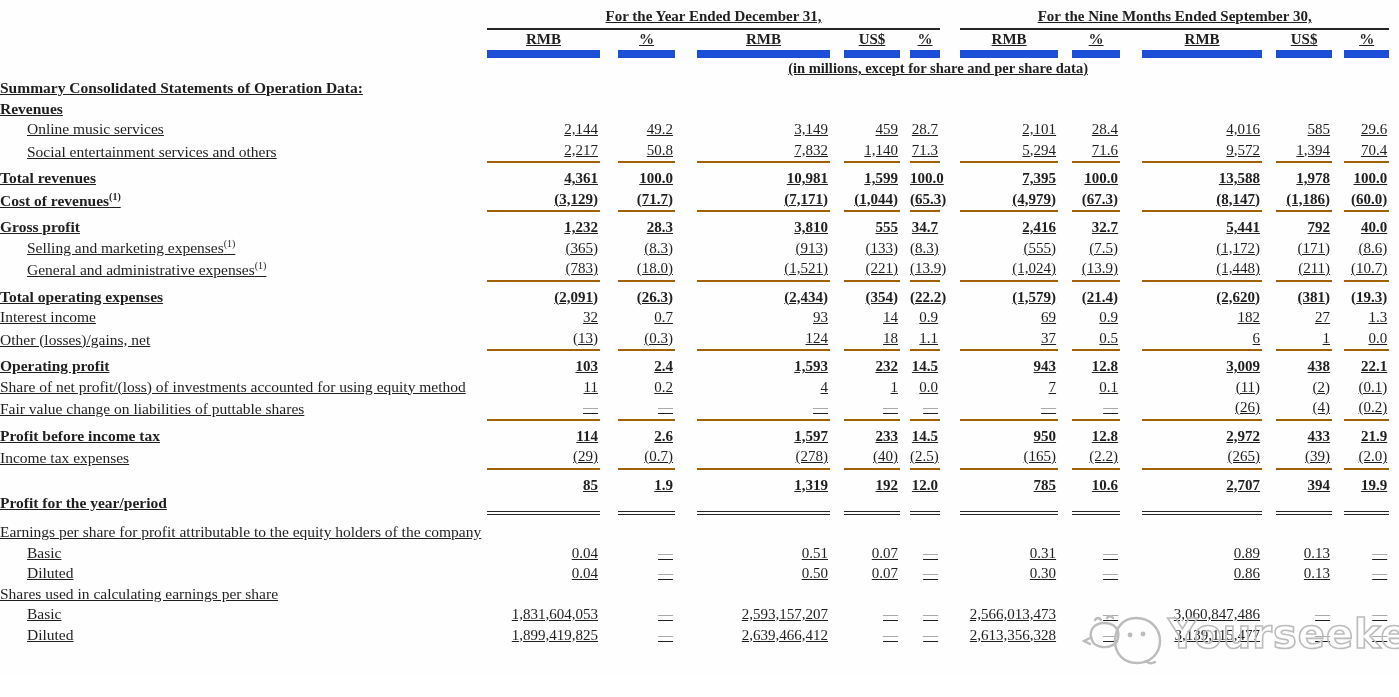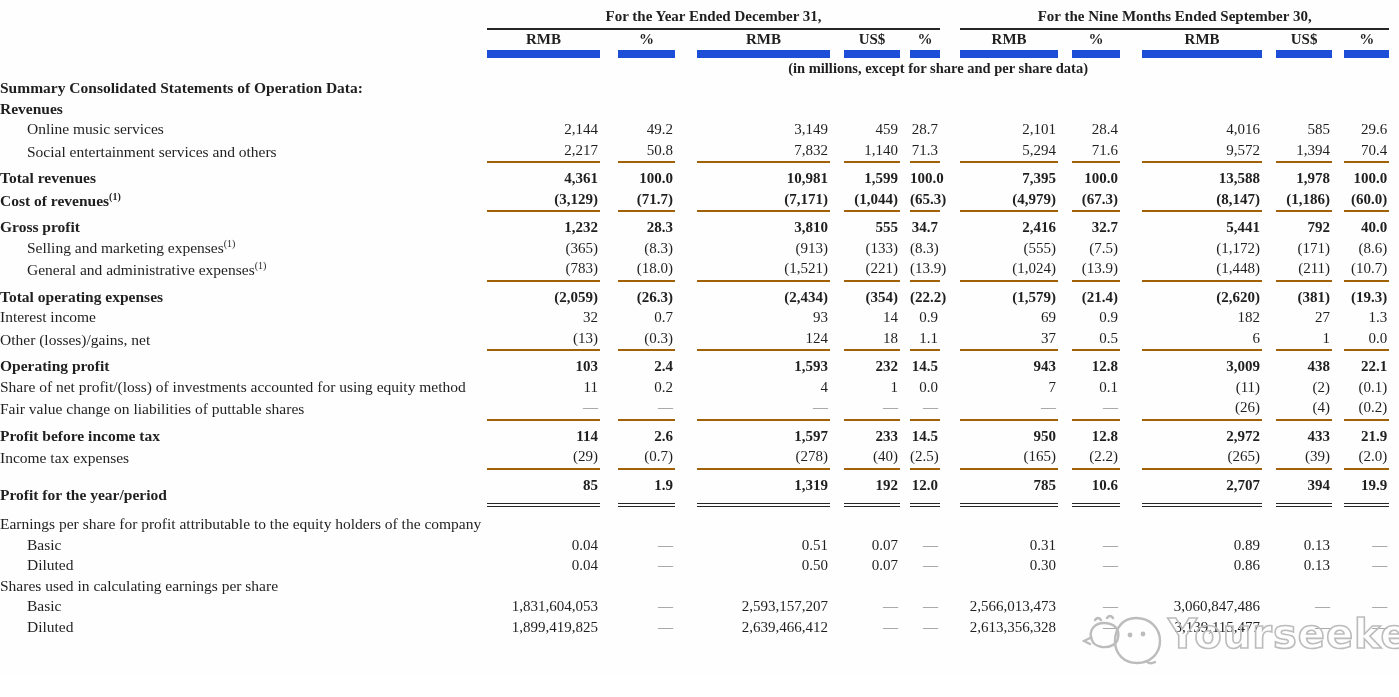--- a/index.html
+++ b/index.html
@@ -1,39 +1,40 @@
 <!DOCTYPE html>
 <html><head>
 <meta charset="utf-8">
 <style>
   html,body { margin:0; padding:0; }
   .page {
     position:relative; width:1399px; height:674px; overflow:hidden;
     background:#fefefe; color:#1f1f1f;
     font-family:"Liberation Serif", serif;
+    text-decoration:underline;
   }
   table.fin { border-collapse:collapse; table-layout:fixed; width:1399px; margin-top:6px; }
   td, th { padding:0; vertical-align:bottom; font-weight:normal; }
 
   
   th.h-title { text-align:center; font-weight:bold; font-size:15px; line-height:20px;
                border-bottom:2px solid #262626; padding-bottom:2px; white-space:nowrap; }
   th.h-year  { text-align:center; font-weight:bold; font-size:15px; line-height:19px;
                border-bottom:2px solid #262626; padding-bottom:1px; }
   th.h-unit  { text-align:center; font-weight:bold; font-size:15px; line-height:19px;
                border-bottom:8px solid #1d4ed8; padding-bottom:1px; }
   th.h-note  { text-align:center; font-weight:bold; font-size:14.5px; line-height:19px; padding-top:1px;margin-top:40px; }
 
   
   td.lbl { text-align:left; font-size:15.5px; line-height:20.5px; padding-left:22px; text-indent:-22px; }
   td.lbl.ind1 { padding-left:27px; text-indent:0; }
   td.val { text-align:right; font-size:15px; line-height:20.5px; white-space:nowrap; padding-right:2px; }
   .b { font-weight:bold; }
   td.ul  { border-bottom:2px solid #a16207; padding-bottom:1px; }
-  td.dul { border-bottom:4px double #262626; padding-bottom:8px; }
+  td.dul { border-bottom:4px double #262626; padding-bottom:16px; }
   tr.sp-before > td { padding-top:5px; }
   tr.sp-before-lg > td { padding-top:9px; }
   td.dash-cell { color:#8d8d8d; }
   sup { font-size:10px; line-height:0; }
 
   .bottom-rule { position:absolute; left:0; top:693px; width:1399px; height:2px; background:#3f3f3f; }
 
   
   .wm { position:absolute; left:1082px; top:596px; width:312px; height:76px;
         display:flex; align-items:center; pointer-events:none; }
@@ -311,21 +312,21 @@
           <td class="spc"></td>
           <td class="val ul">(1,448)</td>
           <td class="spc"></td>
           <td class="val ul">(211)</td>
           <td class="spc"></td>
           <td class="val ul">(10.7)</td>
           <td class="spc"></td>
         </tr>
         <tr class="sp-before">
           <td class="lbl b">Total operating expenses</td>
-          <td class="val b">(2,059)</td>
+          <td class="val b">(2,091)</td>
           <td class="spc"></td>
           <td class="val b">(26.3)</td>
           <td class="spc"></td>
           <td class="val b">(2,434)</td>
           <td class="spc"></td>
           <td class="val b">(354)</td>
           <td class="spc"></td>
           <td class="val b">(22.2)</td>
           <td class="spc"></td>
           <td class="val b">(1,579)</td>

